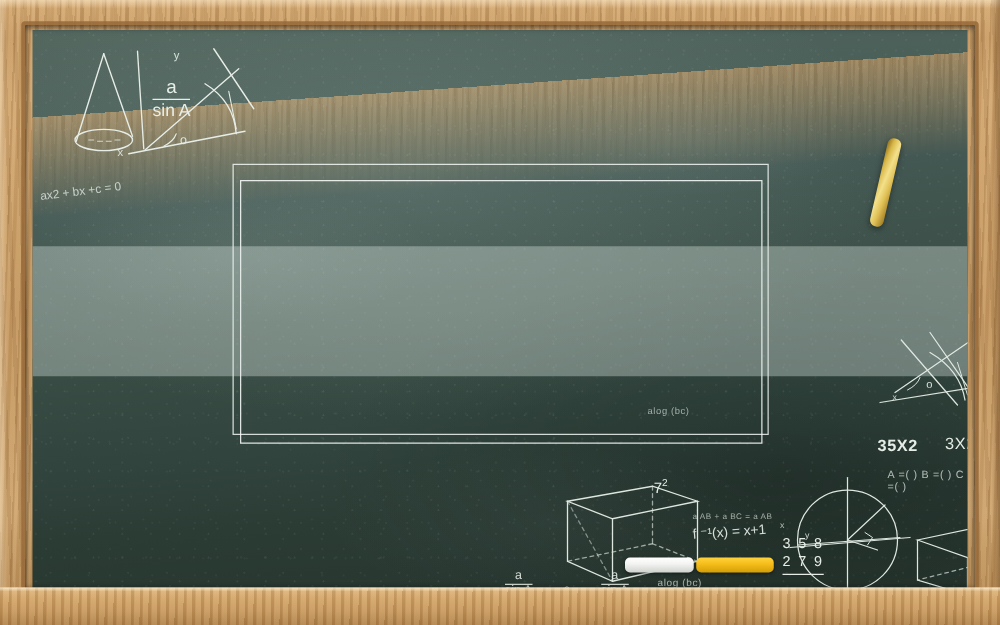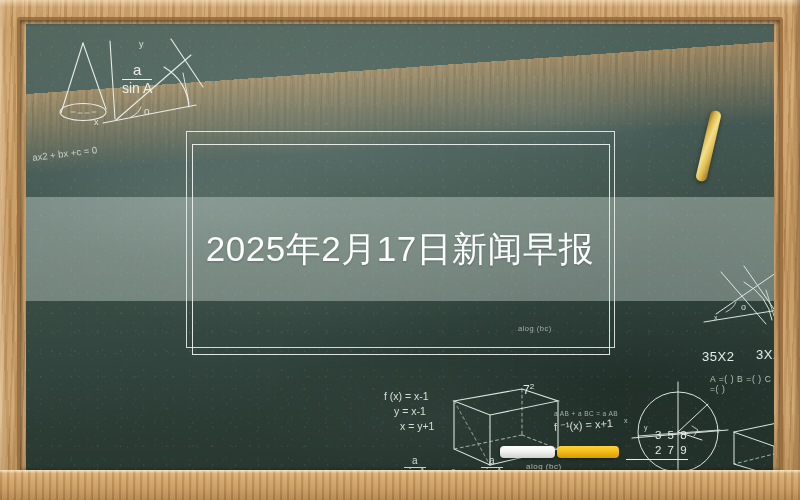--- a/index.html
+++ b/index.html
@@ -242,21 +242,21 @@
         <path d="M90 50 L160 2"></path>
         <path d="M78 58 L165 44"></path>
         <path d="M118 18 Q142 32 146 56"></path>
         <path d="M140 26 L148 52" stroke-width=".8"></path>
         <path d="M100 48 Q108 44 110 38" stroke-width=".8"></path>
       </svg>
       <svg width="200" height="180" style="left:600px;top:240px;" viewBox="0 0 200 180">
         <text x="88" y="56" font-size="7" opacity=".85">x</text>
         <text x="115" y="46" font-size="9" opacity=".9">o</text>
       </svg>
-      <div style="position:absolute;left:676px;top:325px;font-size:13px;color:#e6ede7;letter-spacing:.5px;">35X2</div>
+      <div style="position:absolute;left:676px;top:325px;font-size:13px;color:#e6ede7;letter-spacing:.5px;font-weight:bold;">35X2</div>
       <div style="position:absolute;left:730px;top:323px;font-size:13px;color:#e6ede7;letter-spacing:.5px;">3X2</div>
       <div style="position:absolute;left:684px;top:350px;font-size:8.5px;color:#dbe4dd;opacity:.78;letter-spacing:.6px;">A =( ) B =( ) C =( )</div>
 
       <svg width="130" height="110" style="left:590px;top:350px;" viewBox="0 0 130 110" fill="none" stroke="#dde6df" stroke-width="1" stroke-linecap="round">
         <circle cx="62" cy="58" r="40"></circle>
         <path d="M62 8 L62 104"></path>
         <path d="M16 64 L112 56"></path>
         <path d="M62 58 L92 30"></path>
         <path d="M62 58 L86 66"></path>
         <path d="M76 52 l6 4 l-4 6" stroke-width=".8"></path>
@@ -270,25 +270,20 @@
         <path d="M8 28 L56 18 L96 30 L48 42 Z"></path>
         <path d="M8 28 L8 60 L48 72 L48 42"></path>
         <path d="M48 72 L96 60 L96 30"></path>
         <path d="M56 18 L56 48" stroke-dasharray="3 3" opacity=".7"></path>
         <path d="M56 48 L96 60" stroke-dasharray="3 3" opacity=".7"></path>
         <path d="M56 48 L8 60" stroke-dasharray="3 3" opacity=".7"></path>
       </svg>
     </div>
 
     <div class="chalk">
-      <div style="position:absolute;left:358px;top:365px;font-size:10.5px;line-height:1.45;color:#e4ebe5;opacity:.92;">
-        <div>f (x) = x-1</div>
-        <div style="padding-left:10px;">y = x-1</div>
-        <div style="padding-left:16px;">x = y+1</div>
-      </div>
 
       <svg width="120" height="100" style="left:420px;top:355px;" viewBox="0 0 120 100" fill="none" stroke="#dde6df" stroke-width="1.05" stroke-linecap="round">
         <path d="M8 22 L76 10 L112 22 L44 36 Z"></path>
         <path d="M8 22 L8 70 L44 86 L44 36"></path>
         <path d="M44 86 L112 70 L112 22"></path>
         <path d="M76 10 L76 56" stroke-dasharray="3 3" opacity=".65"></path>
         <path d="M76 56 L112 70" stroke-dasharray="3 3" opacity=".65"></path>
         <path d="M76 56 L8 70" stroke-dasharray="3 3" opacity=".65"></path>
         <path d="M8 22 L44 86" stroke-dasharray="3 3" opacity=".5"></path>
       </svg>
@@ -310,34 +305,33 @@
         <div style="font-size:10px;">a</div>
         <div style="height:1px;background:#e4ebe5;"></div>
         <div style="font-size:10px;">sin A</div>
       </div>
     </div>
 
     <div class="chalk">
       <div style="position:absolute;left:528px;top:395px;font-size:11px;color:#e4ebe5;opacity:.93;transform:rotate(-4deg);">f ⁻¹(x) = x+1</div>
       <div style="position:absolute;left:500px;top:438px;font-size:8px;color:#d8e1da;opacity:.75;letter-spacing:.5px;">alog (bc)</div>
       <div style="position:absolute;left:600px;top:404px;font-size:11.5px;line-height:1.3;color:#e6ede7;text-align:right;">
-        <div style="letter-spacing:1.5px;margin-left:29px;">3 5 8</div>
+        <div style="letter-spacing:1.5px;">3 5 8</div>
         <div style="letter-spacing:1.5px;">2 7 9</div>
         <div style="height:1px;background:#e6ede7;margin:1px 0 1px;"></div>
         <div style="letter-spacing:1.5px;margin-top:48px;">6 3 7</div>
       </div>
       <div style="position:absolute;left:598px;top:393px;font-size:7px;color:#d8e1da;opacity:.8;">x</div>
       <div style="position:absolute;left:492px;top:300px;font-size:7.5px;color:#d5dfd8;opacity:.7;letter-spacing:.5px;">alog (bc)</div>
     </div>
 
     <div class="rect-outer"></div>
     <div class="rect-inner"></div>
 
     <div class="band"></div>
-    <div class="title">2025年2月17日新闻早报</div>
 
     <div class="chalk-stick-top"></div>
     <div class="chalk-white"></div>
     <div class="chalk-yellow"></div>
   </div>
 
   <div class="frame-inner-shadow"></div>
   <div class="ledge"></div>
   <div class="ledge-hi"></div>
 </div>

